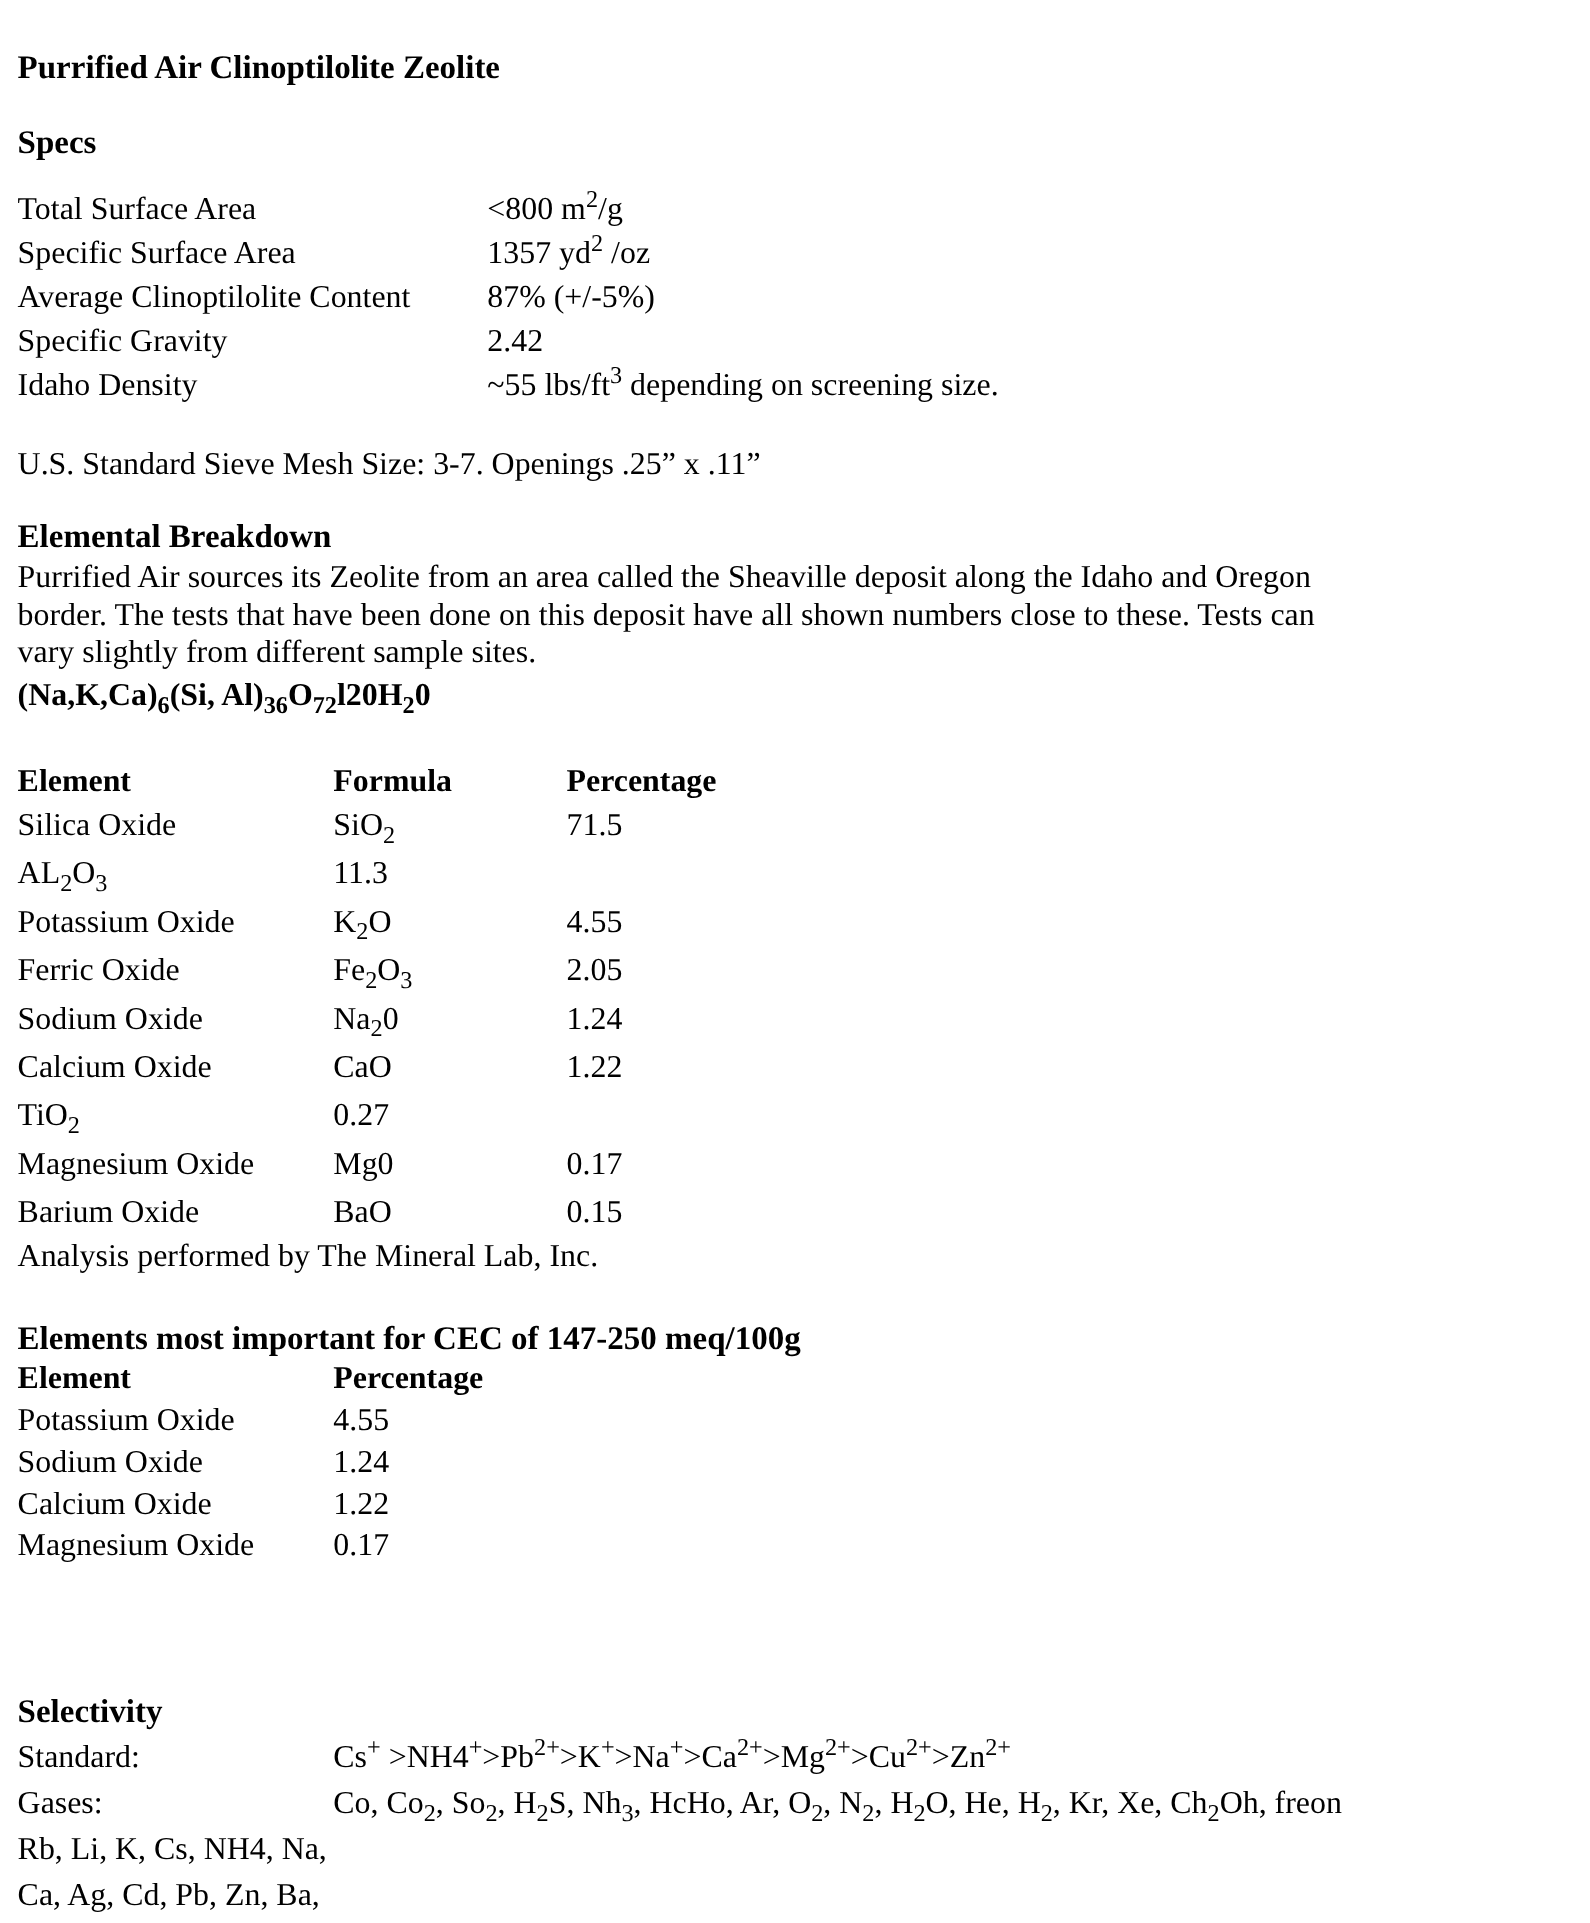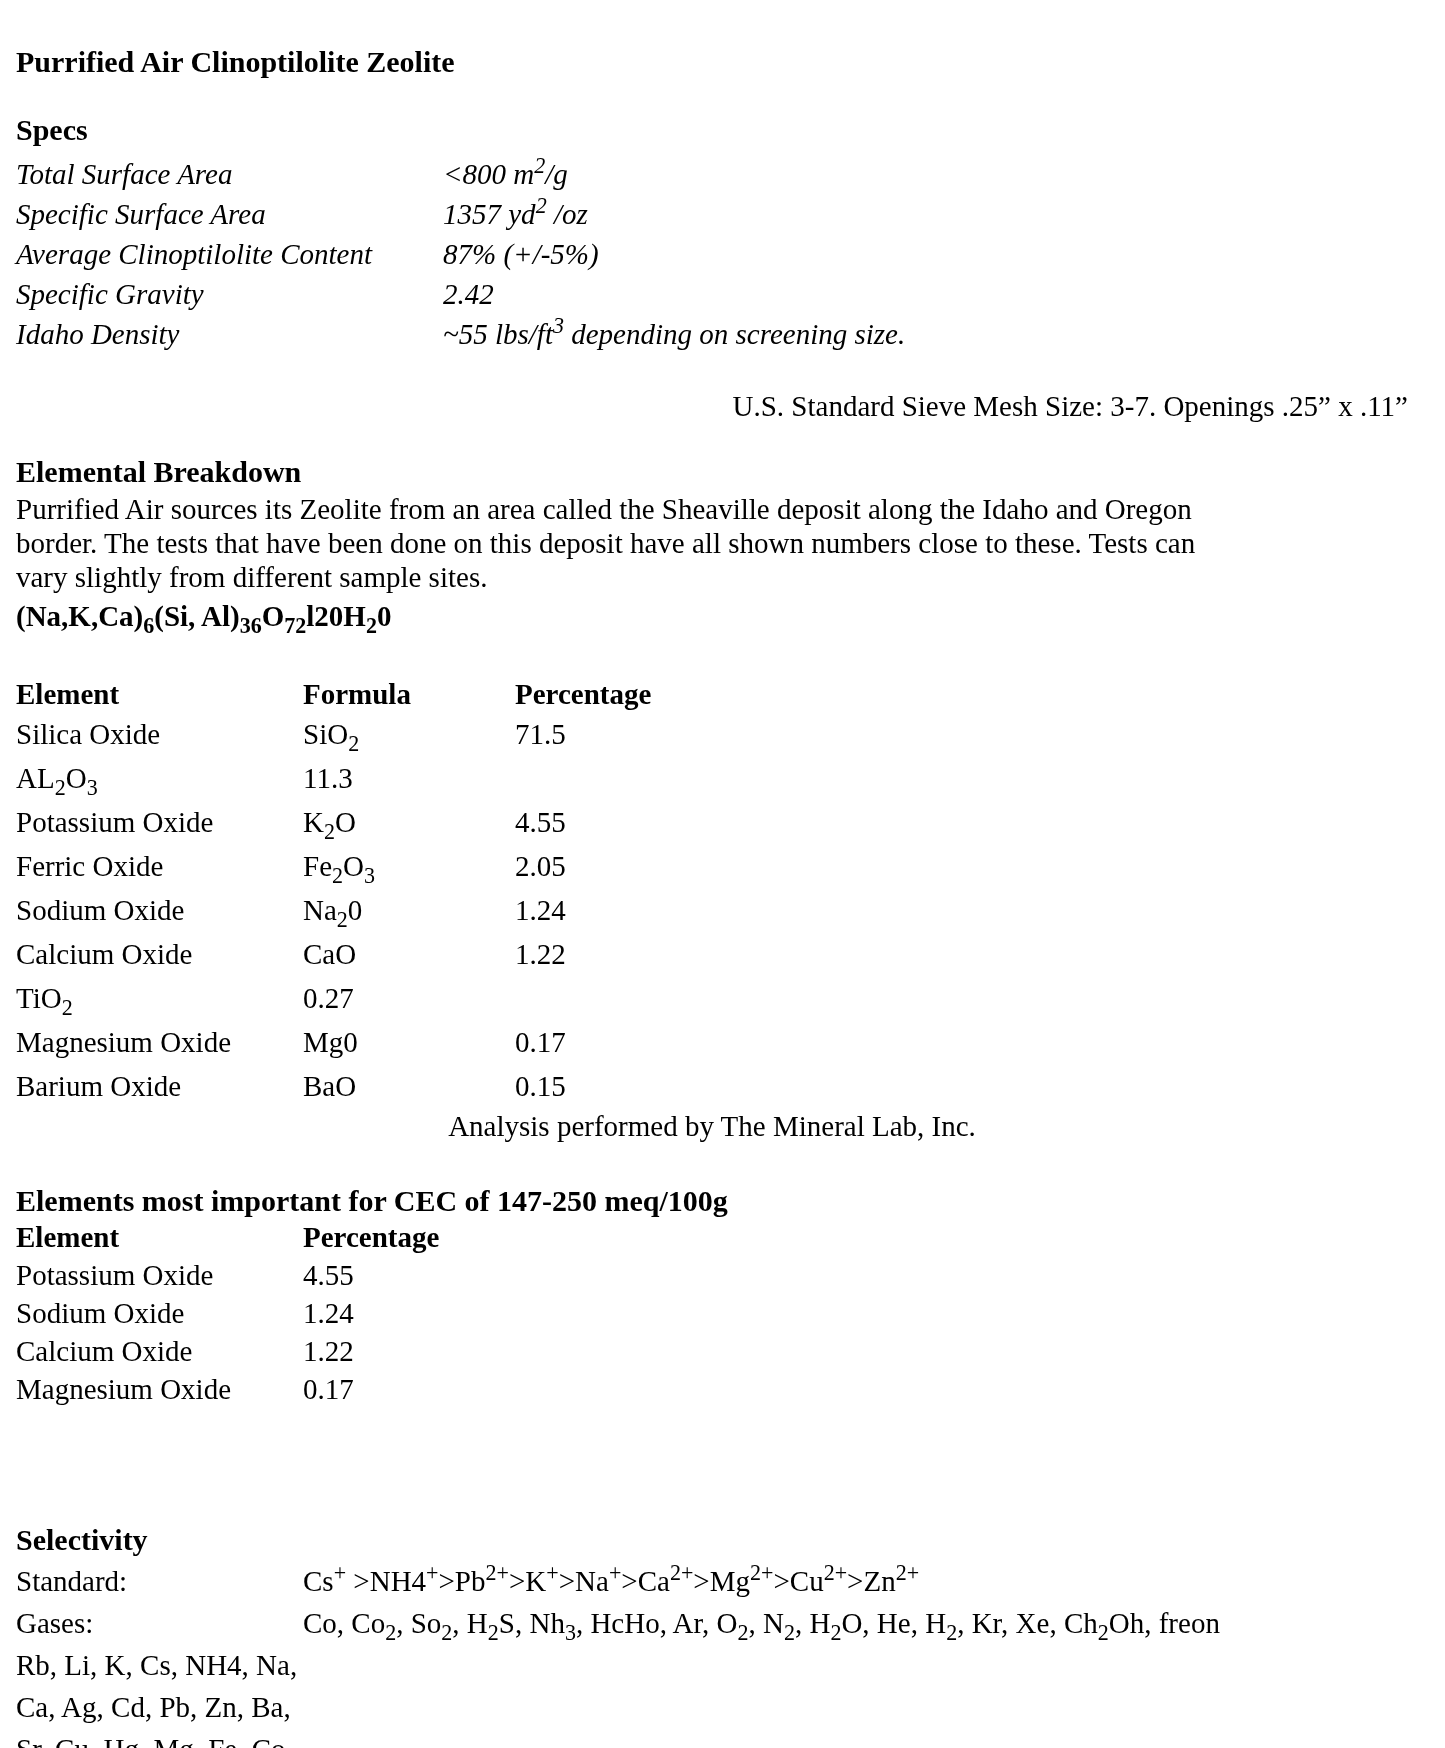--- a/index.html
+++ b/index.html
@@ -10,31 +10,31 @@
     width: 1432px; height: 1748px;
     background: var(--bg);
     color: var(--text);
     font-family: "Liberation Serif", "DejaVu Serif", serif;
     font-size: 29px;
     padding: 46px 24px 0 16px;
     overflow: hidden;
   }
   h1, h2 { font-size: 30px; margin: 0; font-weight: bold; line-height: 32px; }
   .section-specs h2 { margin-top: 36px; }
-  .spec-rows { margin-top: 8px; font-style: italic; }
+  .spec-rows { margin-top: 24px; }
   .spec-row { display: grid; grid-template-columns: 427px 1fr; line-height: 40px; }
-  .sieve-line { margin-top: 34px; line-height: 36px; text-align: right; }
+  .sieve-line { margin-top: 34px; line-height: 36px; }
   .section-eb h2 { margin-top: 32px; }
   .eb-paragraph { margin: 4px 0 0 0; line-height: 34px; white-space: pre-line; max-width: 1300px; }
   .formula { font-weight: bold; line-height: 40px; margin-top: 2px; }
   .elements-table { margin-top: 40px; }
   .et-header, .et-row { display: grid; grid-template-columns: 287px 212px 1fr; }
   .et-header { font-weight: bold; line-height: 36px; }
   .et-row { line-height: 44px; }
-  .footnote { line-height: 36px; text-align: center; }
+  .footnote { line-height: 36px; }
   .section-cec h2 { margin-top: 40px; line-height: 34px; }
   .cec-header, .cec-row { display: grid; grid-template-columns: 287px 1fr; }
   .cec-header { font-weight: bold; line-height: 38px; }
   .cec-row { line-height: 38px; }
   .section-sel h2 { margin-top: 116px; }
   .sel-rows { margin-top: 4px; }
   .sel-row { display: grid; grid-template-columns: 287px 1fr; line-height: 42px; }
   sup { font-size: 0.76em; line-height: 0; position: relative; top: -0.48em; vertical-align: baseline; }
   sub { font-size: 0.76em; line-height: 0; position: relative; top: 0.3em; vertical-align: baseline; }
 </style>

